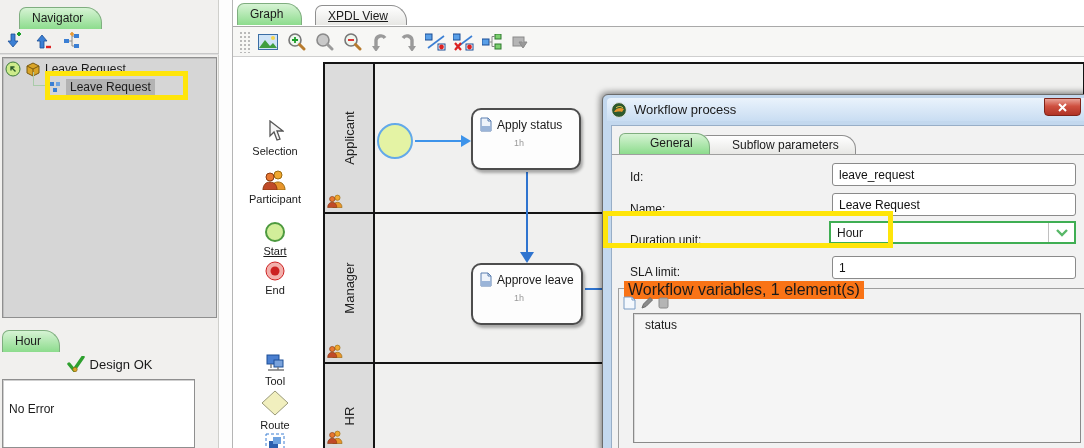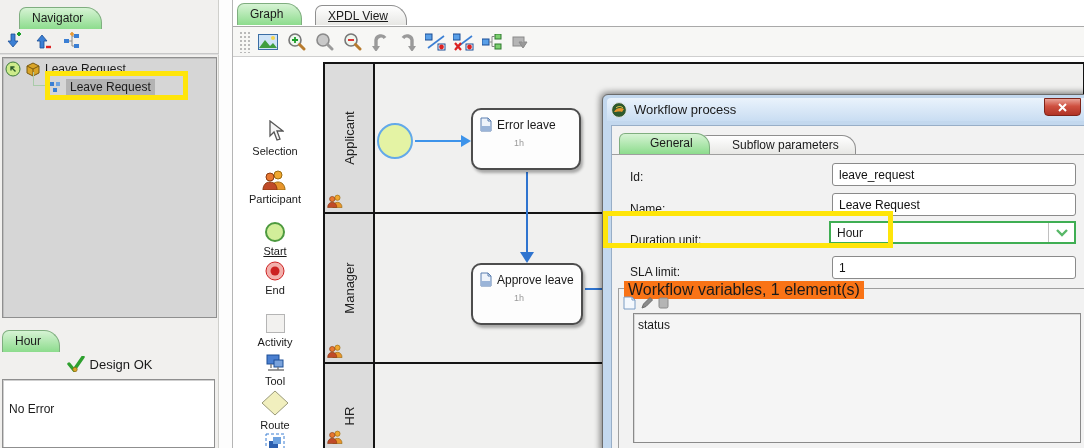--- a/index.html
+++ b/index.html
@@ -25,21 +25,21 @@
   #tree-root { left:2px; top:3px; }
   #tree-child { left:46px; top:21px; }
   #tree-child .sel { background:#b3b3b3; padding:1px 4px; }
   #tree-connector { position:absolute; left:30px; top:14px; width:18px; height:14px; border-left:1px solid #a9cba9; border-bottom:1px solid #a9cba9; }
   .hl-yellow { position:absolute; border:5px solid #ffe50a; pointer-events:none; z-index:30; }
   #hl-tree { left:42px; top:13px; width:143px; height:29px; }
 
   #guide-tab { left:2px; top:330px; }
   #guide-status { position:absolute; left:0; top:356px; width:219px; text-align:center; }
   #guide-status .row { display:inline-flex; align-items:center; gap:5px; font-size:13px; }
-  #guide-box { position:absolute; left:2px; top:379px; width:213px; height:69px; background:#fff;
+  #guide-box { position:absolute; left:2px; top:379px; width:193px; height:69px; background:#fff;
                border:1px solid #8f8f8f; box-shadow:inset 1px 1px 0 #cfcfcf;text-align:center; }
   #guide-box .msg { position:absolute; left:6px; top:22px; }
 
   
   #main { position:absolute; left:232px; top:0; width:852px; height:448px; background:#fff; border-left:1px solid #b5b5b5; }
   #graph-tab { left:4px; top:3px; z-index:2; }
   #xpdl-tab { left:82px; top:5px; height:20px; z-index:1; }
   #main-body-line { position:absolute; left:0; top:26px; width:852px; height:1px; background:#a9a9a9; }
   #graph-toolbar { position:absolute; left:0; top:27px; width:852px; height:30px; background:#f7f7f5; display:flex; align-items:center; gap:6px; padding-left:6px; border-bottom:1px solid #cfcfcf; }
   .tb-btn { width:22px; height:22px; display:flex; align-items:center; justify-content:center; }
@@ -101,21 +101,21 @@
   #combo { position:absolute; left:217px; width:247px; height:23px; background:#fff; border:2px solid #3fae53;
            display:flex; align-items:center; padding-left:6px; font-size:12px; }
   #combo .arrow-zone { position:absolute; right:0; top:0; width:26px; height:19px; border-left:1px solid #c0c0c0; display:flex; align-items:center; justify-content:center; }
   #hl-combo { left:-9px; top:85px; width:290px; height:37px; }
 
   #groupbox { position:absolute; left:6px; top:162px; width:470px; height:162px; border:1px solid #9f9f9f; }
   #groupbox .gb-title { position:absolute; left:5px; top:-8px; background:#f97316; padding:0 4px; font-size:16px; }
   #gb-icons { position:absolute; left:4px; top:7px; display:flex; gap:4px; }
   #gb-list { position:absolute; left:14px; top:24px; width:448px; height:130px; background:#f5f5f5;
              border:1px solid #8a8a8a; box-shadow:inset 1px 1px 0 #d9d9d9; }
-  #gb-list .item { padding:4px 0 0 4px; font-size:12px; }
+  #gb-list .item { padding:4px 0 0 11px; font-size:12px; }
 </style>
 </head>
 <body>
 
 <div id="stage">
 
   <div id="left-col">
 
     <div class="tab green" id="nav-tab">
       <span>Navigator</span>
@@ -301,26 +301,20 @@
         <div class="lbl">Start</div>
       </div>
       <div class="pal-item" style="top:203px;">
         <div class="icon">
             <svg width="20" height="20" viewBox="0 0 20 20">
           <circle cx="10" cy="10" r="9" fill="#f3b0ac" stroke="#c22"></circle>
           <circle cx="10" cy="10" r="4.5" fill="#c22"></circle>
             </svg>
           </div>
         <div class="lbl">End</div>
-      </div>
-      <div class="pal-item" style="top:256px;">
-        <div class="icon">
-            <div style="width:19px;height:19px;background:#f2f1ef;border:1px solid #b5b5b5;"></div>
-          </div>
-        <div class="lbl">Activity</div>
       </div>
       <div class="pal-item" style="top:296px;">
         <div class="icon">
             <svg width="22" height="18" viewBox="0 0 22 18">
           <rect x="3" y="1" width="12" height="9" fill="#4a7fd0" stroke="#1d4f96"></rect>
           <rect x="10" y="6" width="9" height="7" fill="#7aa3dc" stroke="#1d4f96"></rect>
           <path d="M7 10v4M14 13v3M4 16h16" stroke="#7a7a7a" stroke-width="1.4"></path>
             </svg>
           </div>
         <div class="lbl">Tool</div>
@@ -395,21 +389,21 @@
     <div class="edge" id="edge1"></div>
     <div id="edge1-head"></div>
 
     <div class="node" id="node-apply">
       <div class="head">
         <svg width="12" height="15" viewBox="0 0 12 15">
           <path d="M1 1h7l3 3v10H1z" fill="#eef3fa" stroke="#5a7fb0"></path>
           <path d="M8 1v3h3" fill="none" stroke="#5a7fb0"></path>
           <rect x="1" y="9" width="10" height="5" fill="#9ab4d8"></rect>
         </svg>
-        <span>Error leave</span>
+        <span>Apply status</span>
       </div>
       <div class="dur">1h</div>
     </div>
 
     <div class="edge" id="edge2"></div>
     <div id="edge2-head"></div>
 
     <div class="node" id="node-approve">
       <div class="head">
         <svg width="12" height="15" viewBox="0 0 12 15">

